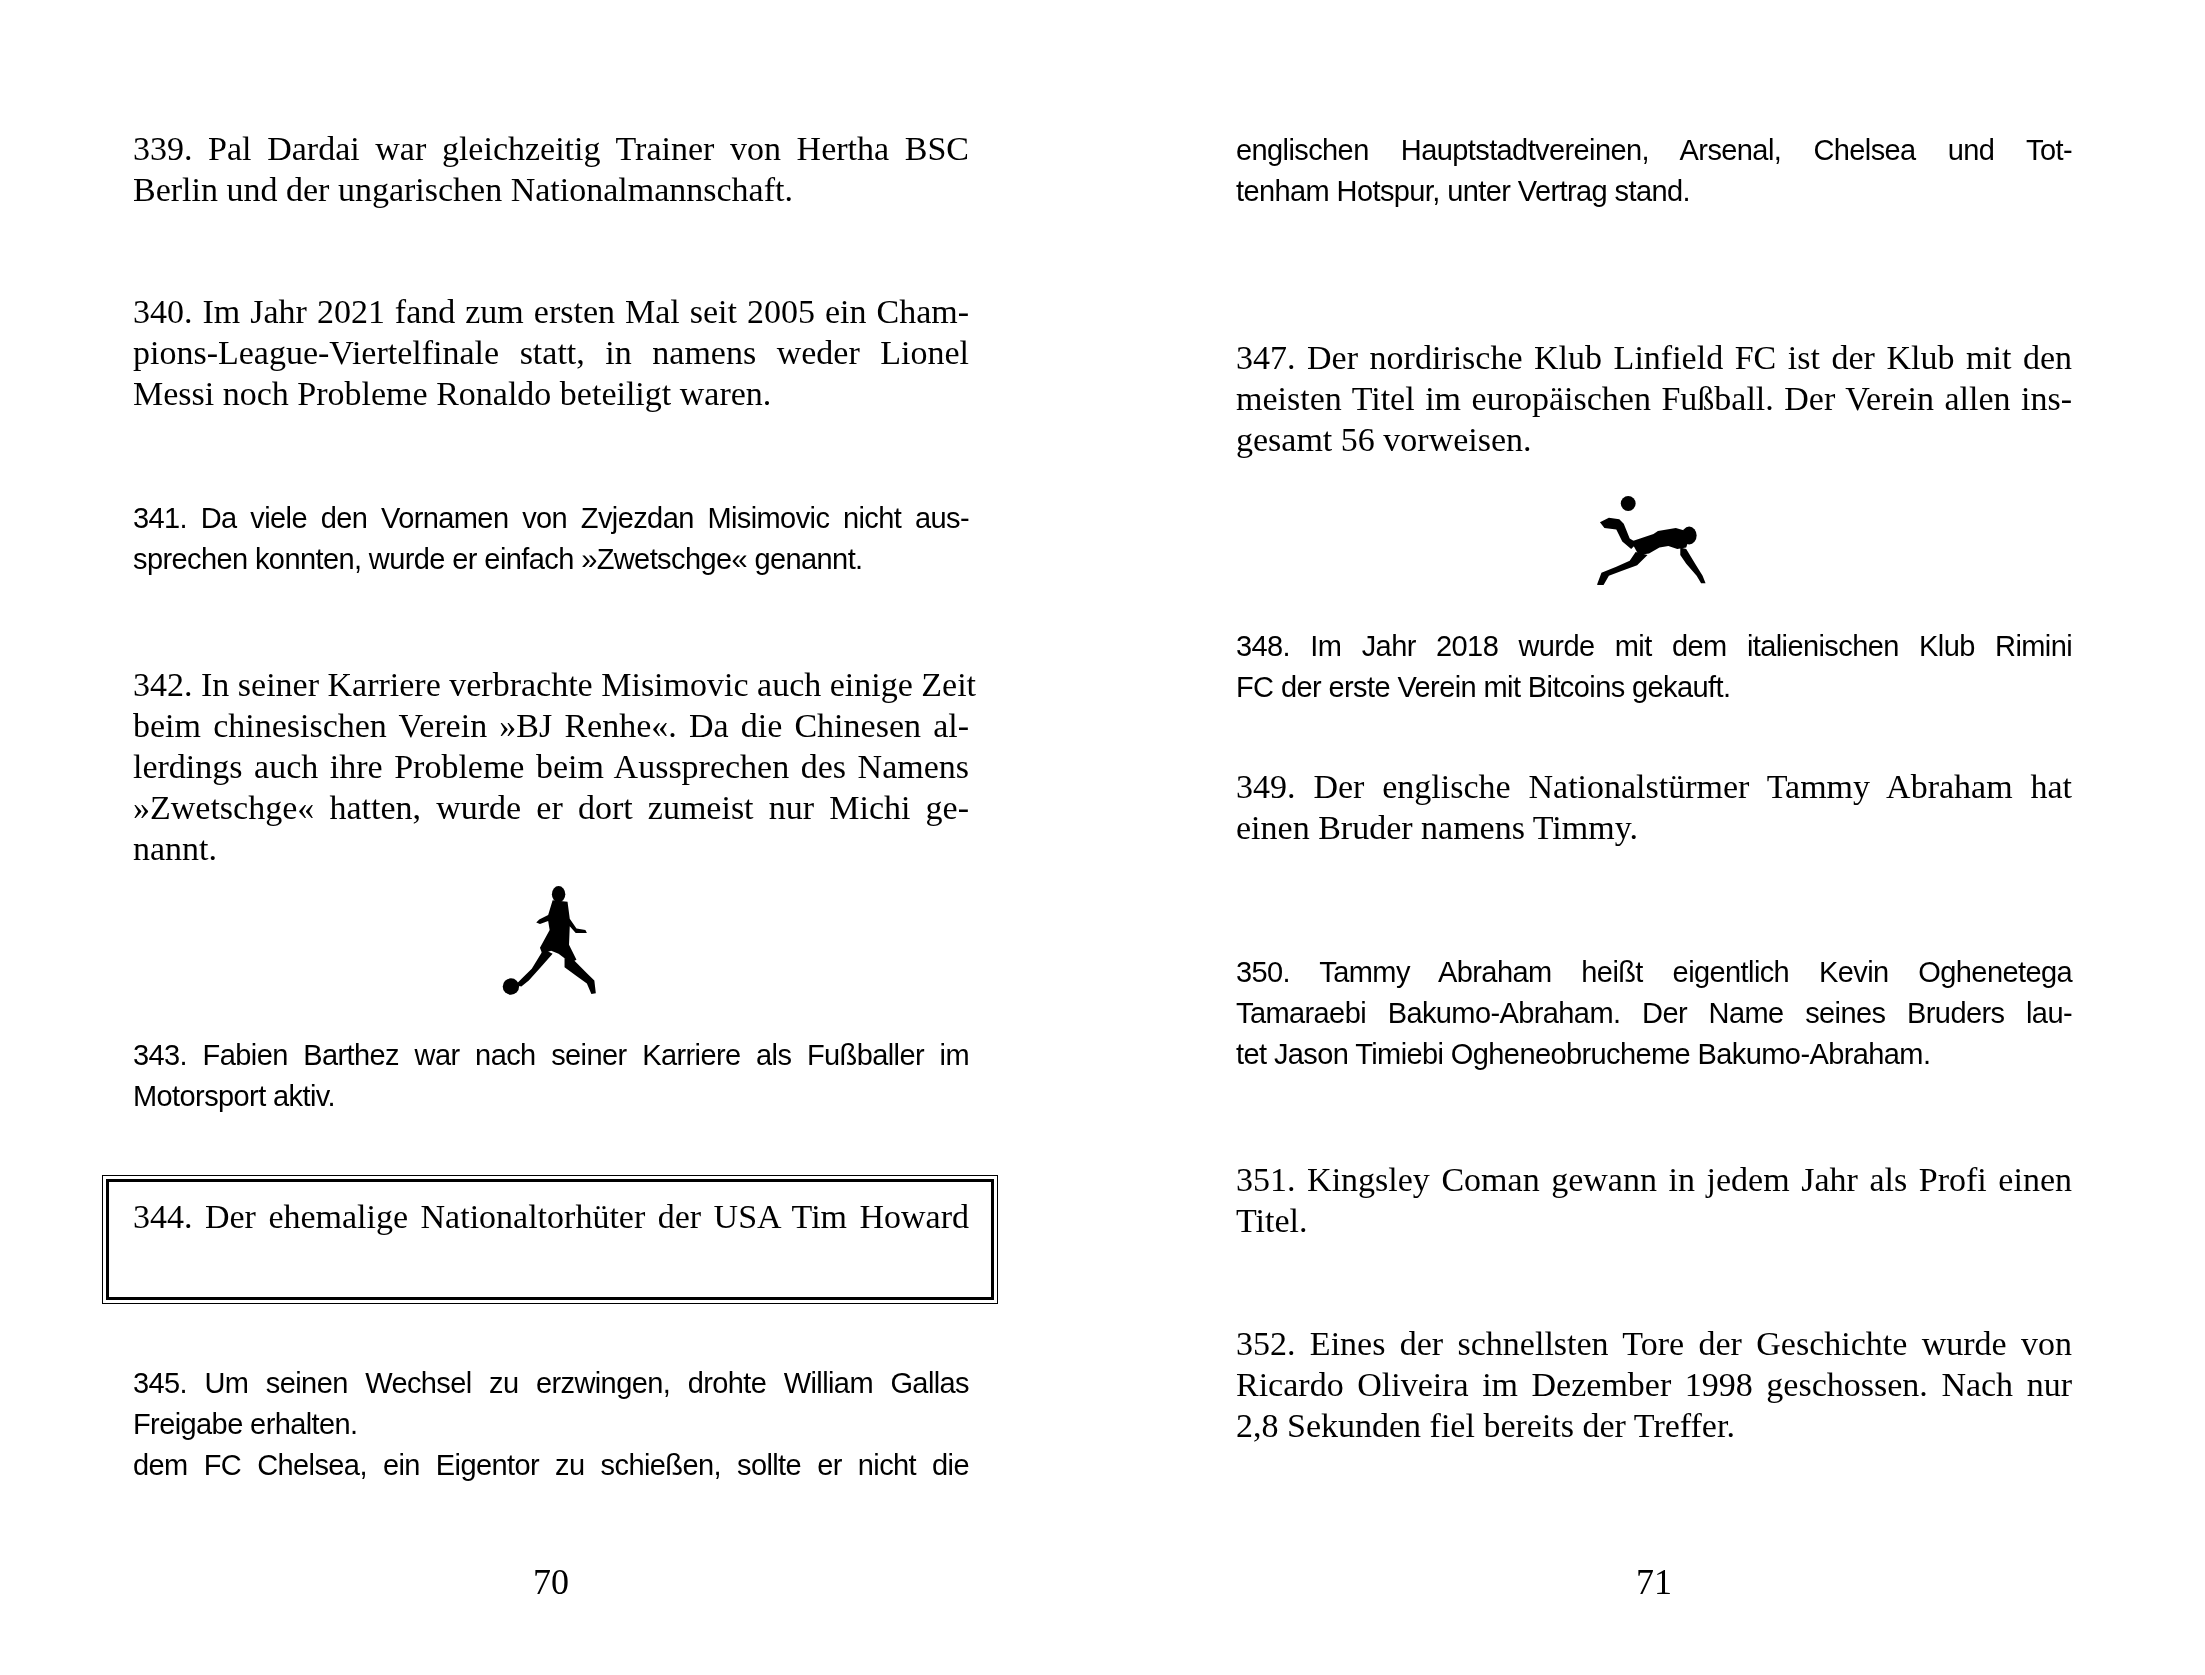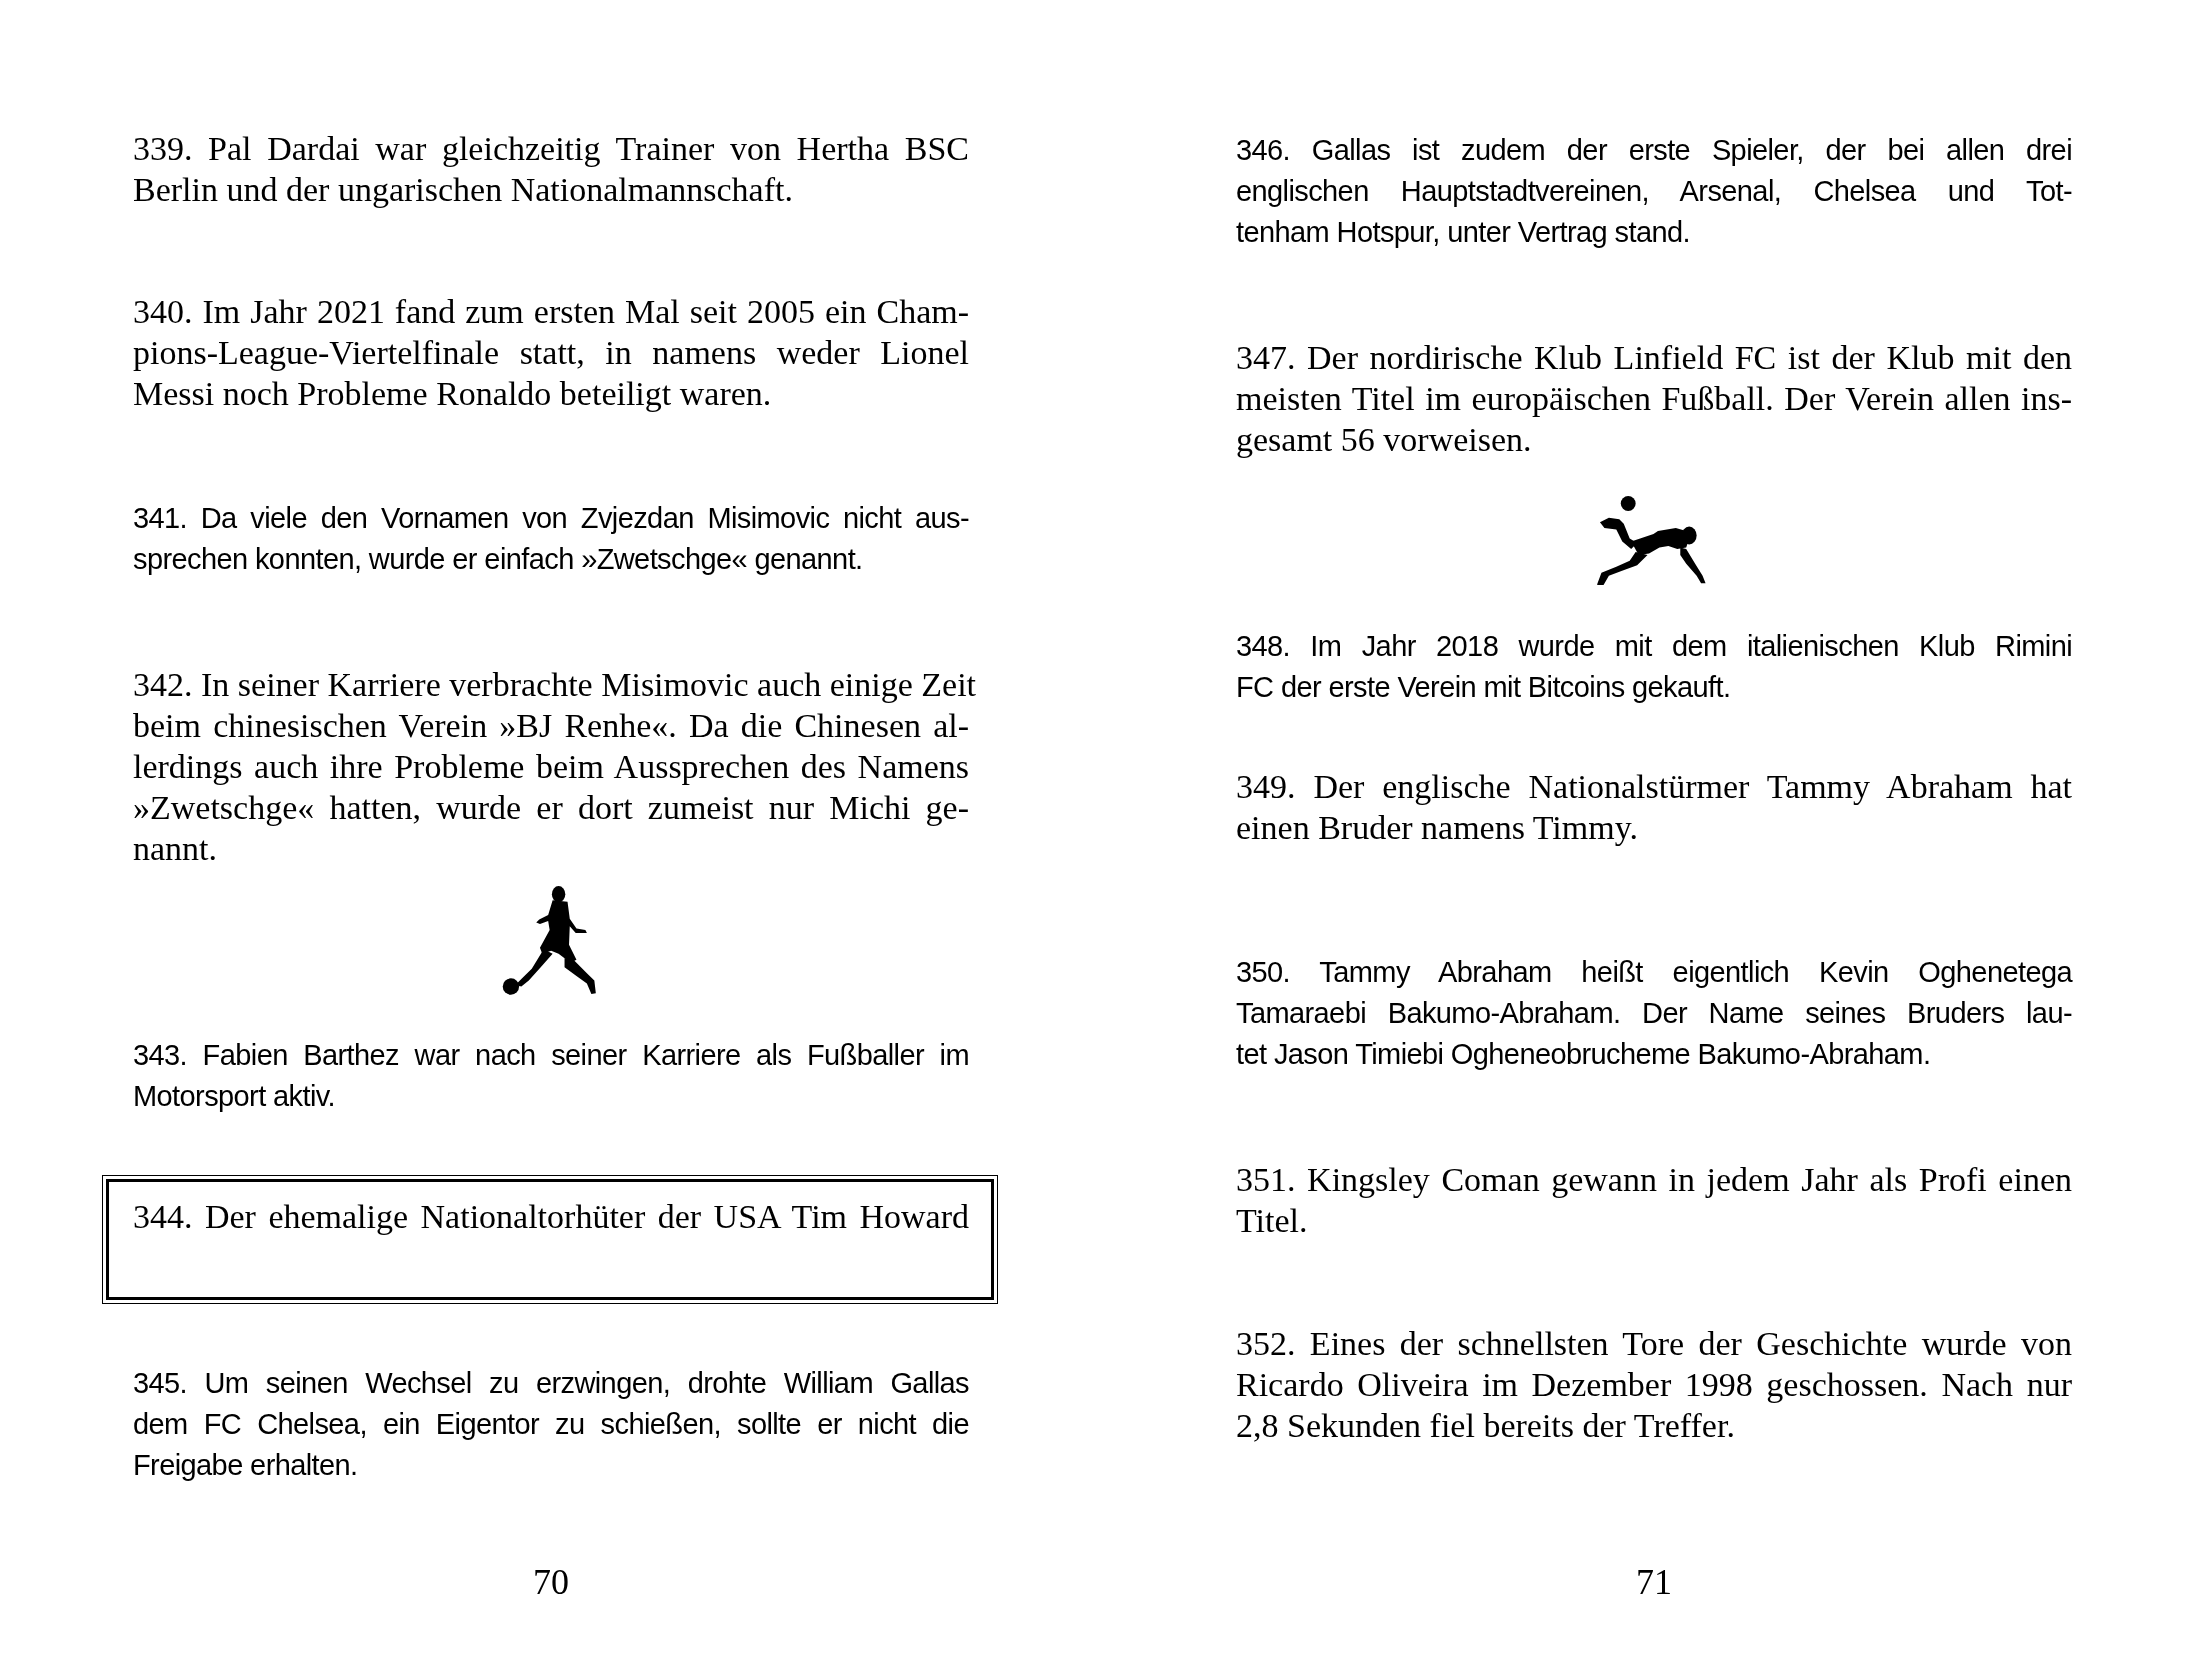--- a/index.html
+++ b/index.html
@@ -78,31 +78,30 @@
 
   <div class="box">
     <div class="box-inner"></div>
   </div>
   <p class="para serif" style="top:1196px">
     <span class="line">344. Der ehemalige Nationaltorhüter der USA Tim Howard</span>
   </p>
 
   <p class="para sans" style="top:1363px">
     <span class="line">345. Um seinen Wechsel zu erzwingen, drohte William Gallas</span>
+    <span class="line last">Freigabe erhalten.</span>
     <span class="line">dem FC Chelsea, ein Eigentor zu schießen, sollte er nicht die</span>
-    <span class="line last">Freigabe erhalten.</span>
   </p>
 
   <div class="page-num">70</div>
 </div>
 
 <div class="page right">
 
   <p class="para sans bold" style="top:130px">
-    <span class="line">346. Gallas ist zudem der erste Spieler, der bei allen drei</span>
     <span class="line">englischen Hauptstadtvereinen, Arsenal, Chelsea und Tot-</span>
     <span class="line last">tenham Hotspur, unter Vertrag stand.</span>
   </p>
 
   <p class="para serif" style="top:337px">
     <span class="line">347. Der nordirische Klub Linfield FC ist der Klub mit den</span>
     <span class="line">meisten Titel im europäischen Fußball. Der Verein allen ins-</span>
     <span class="line last">gesamt 56 vorweisen.</span>
   </p>
 

